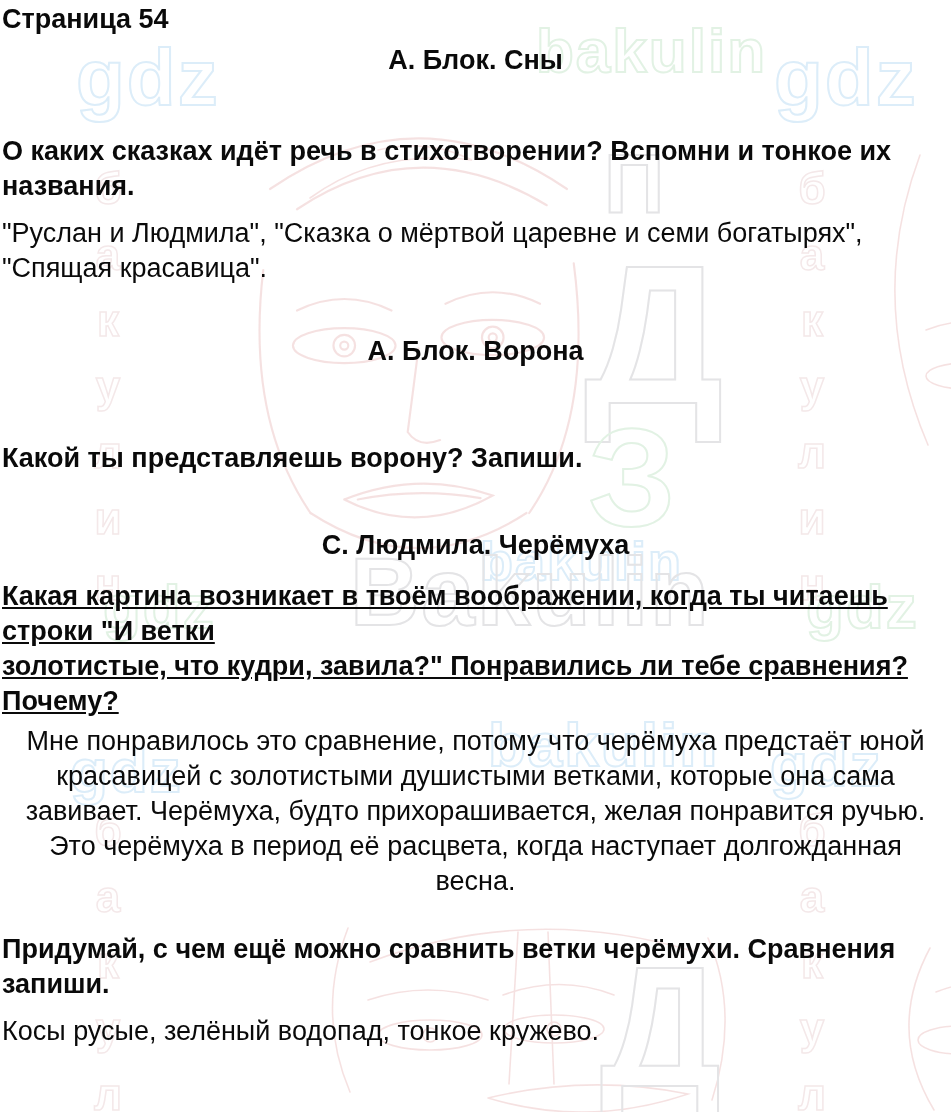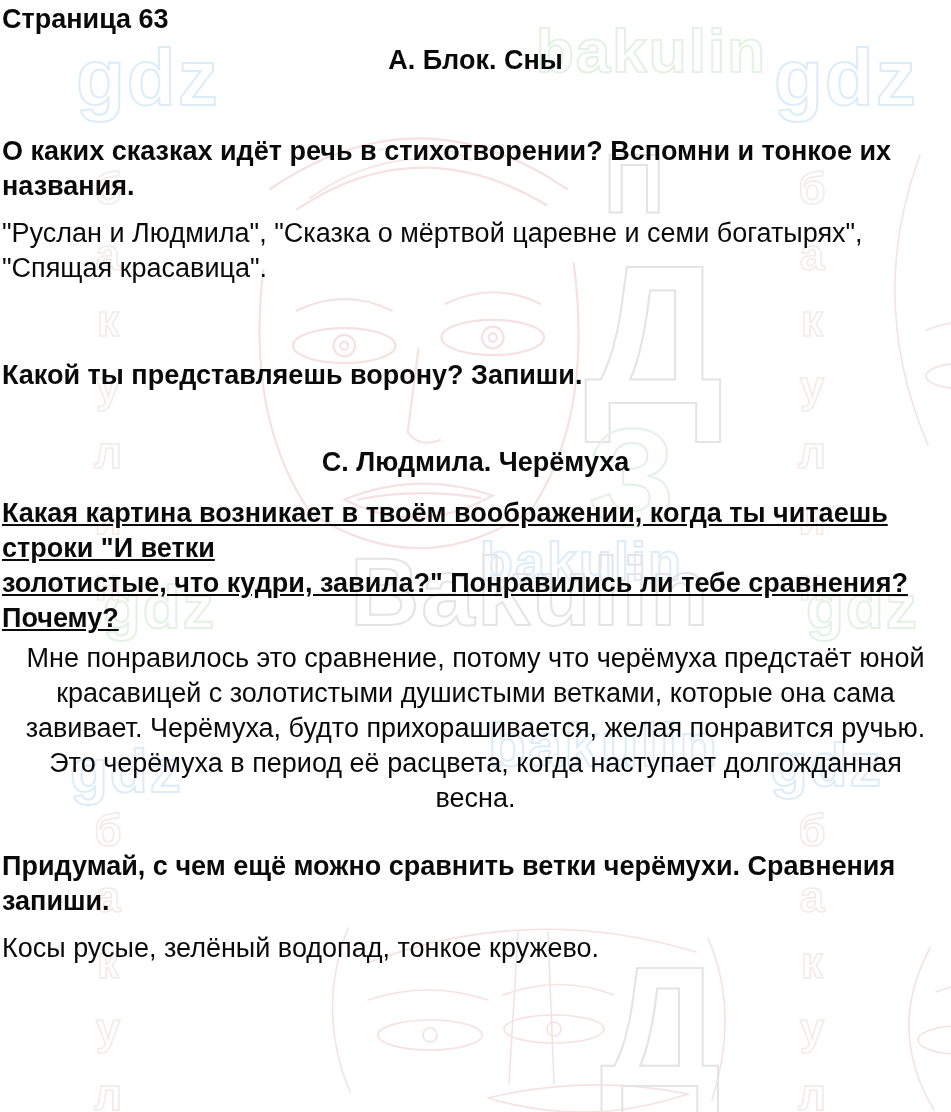--- a/index.html
+++ b/index.html
@@ -169,32 +169,33 @@
     <div class="wm-col" style="left: 750px; top: 798px;">
       <span>б</span>
       <span>а</span>
       <span>к</span>
       <span>у</span>
       <span>л</span>
     </div>
   </div>
 
 <div id="content">
-  <div class="page-title">Страница 63</div>
+  <div class="page-title">Страница 54</div>
   <div id="sections">
       <section>
         <h2 class="heading">А. Блок. Сны</h2>
         <div class="qa">
           <p class="question">О каких сказках идёт речь в стихотворении? Вспомни и тонкое их
 названия.</p>
           <p class="answer">"Руслан и Людмила", "Сказка о мёртвой царевне и семи богатырях",
 "Спящая красавица".</p>
         </div>
       </section>
       <section>
+        <h2 class="heading">А. Блок. Ворона</h2>
         <div class="qa">
           <p class="question">Какой ты представляешь ворону? Запиши.</p>
         </div>
       </section>
       <section>
         <h2 class="heading">С. Людмила. Черёмуха</h2>
         <div class="qa">
           <p class="question">Какая картина возникает в твоём воображении, когда ты читаешь
 строки "И ветки
 золотистые, что кудри, завила?" Понравились ли тебе сравнения?

